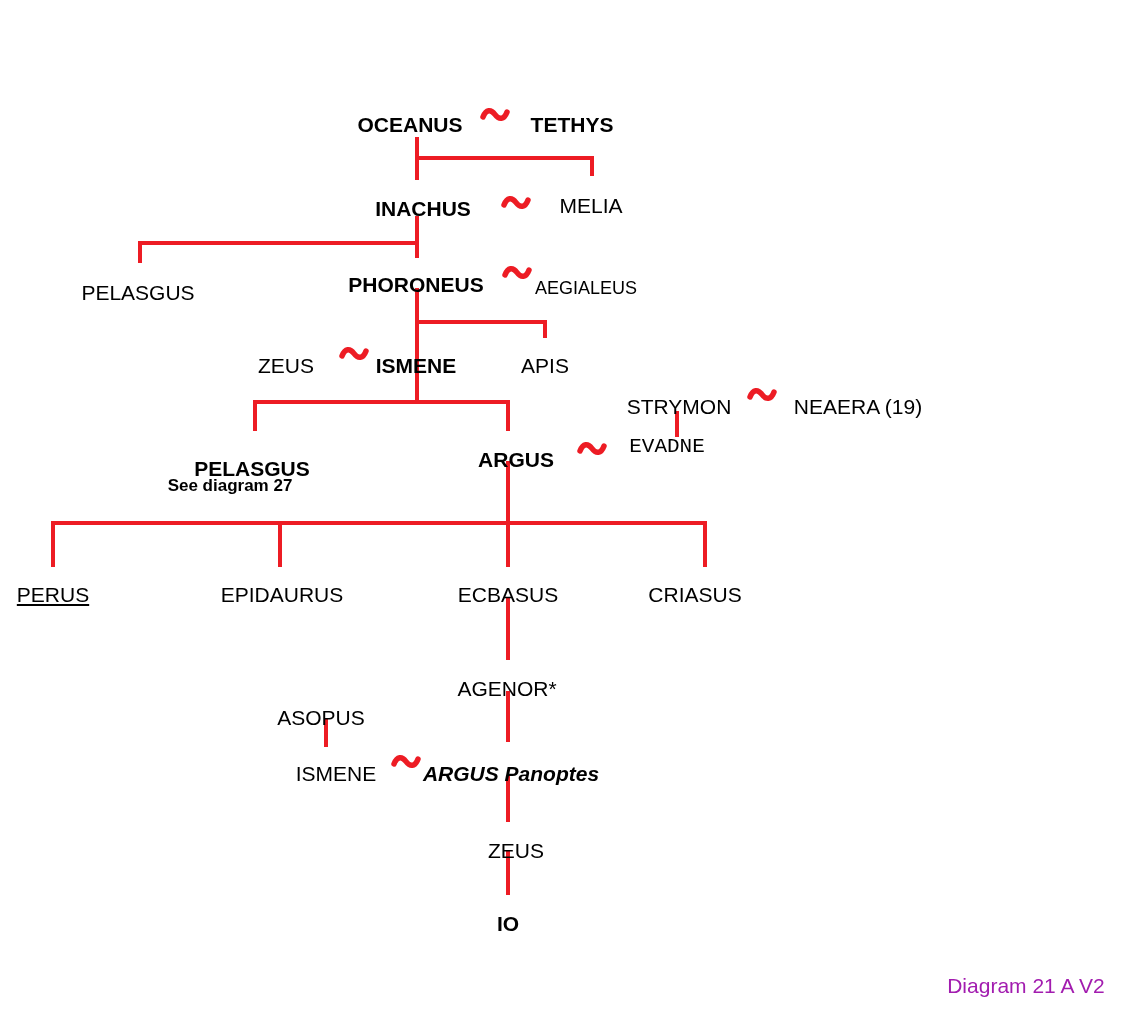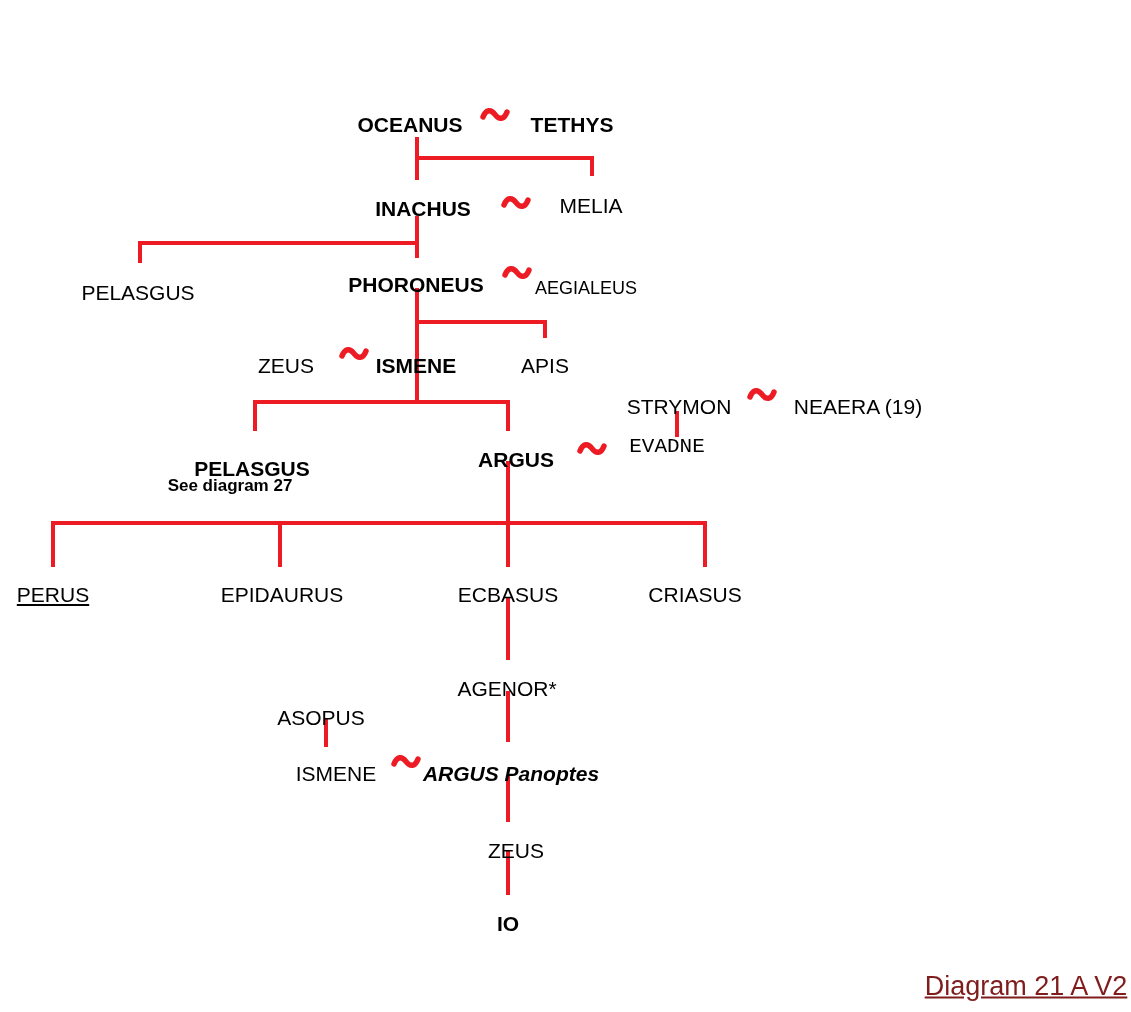--- a/index.html
+++ b/index.html
@@ -23,23 +23,22 @@
     font-size: 26px;
     color: #000;
     text-decoration: underline;
     white-space: nowrap;
   }
   .footer-label {
     position: absolute;
     left: 1026px;
     top: 986px;
     transform: translate(-50%, -50%);
-    font-size: 27px;
-    color: #7f1d1d;
-    text-decoration: underline;
+    font-size: 21px;
+    color: #a21caf;
     white-space: nowrap;
   }
   .node {
     position: absolute;
     transform: translate(-50%, -50%);
     font-size: 21px;
     color: #000;
     white-space: nowrap;
     z-index: 3;
     margin-top: 12px;

